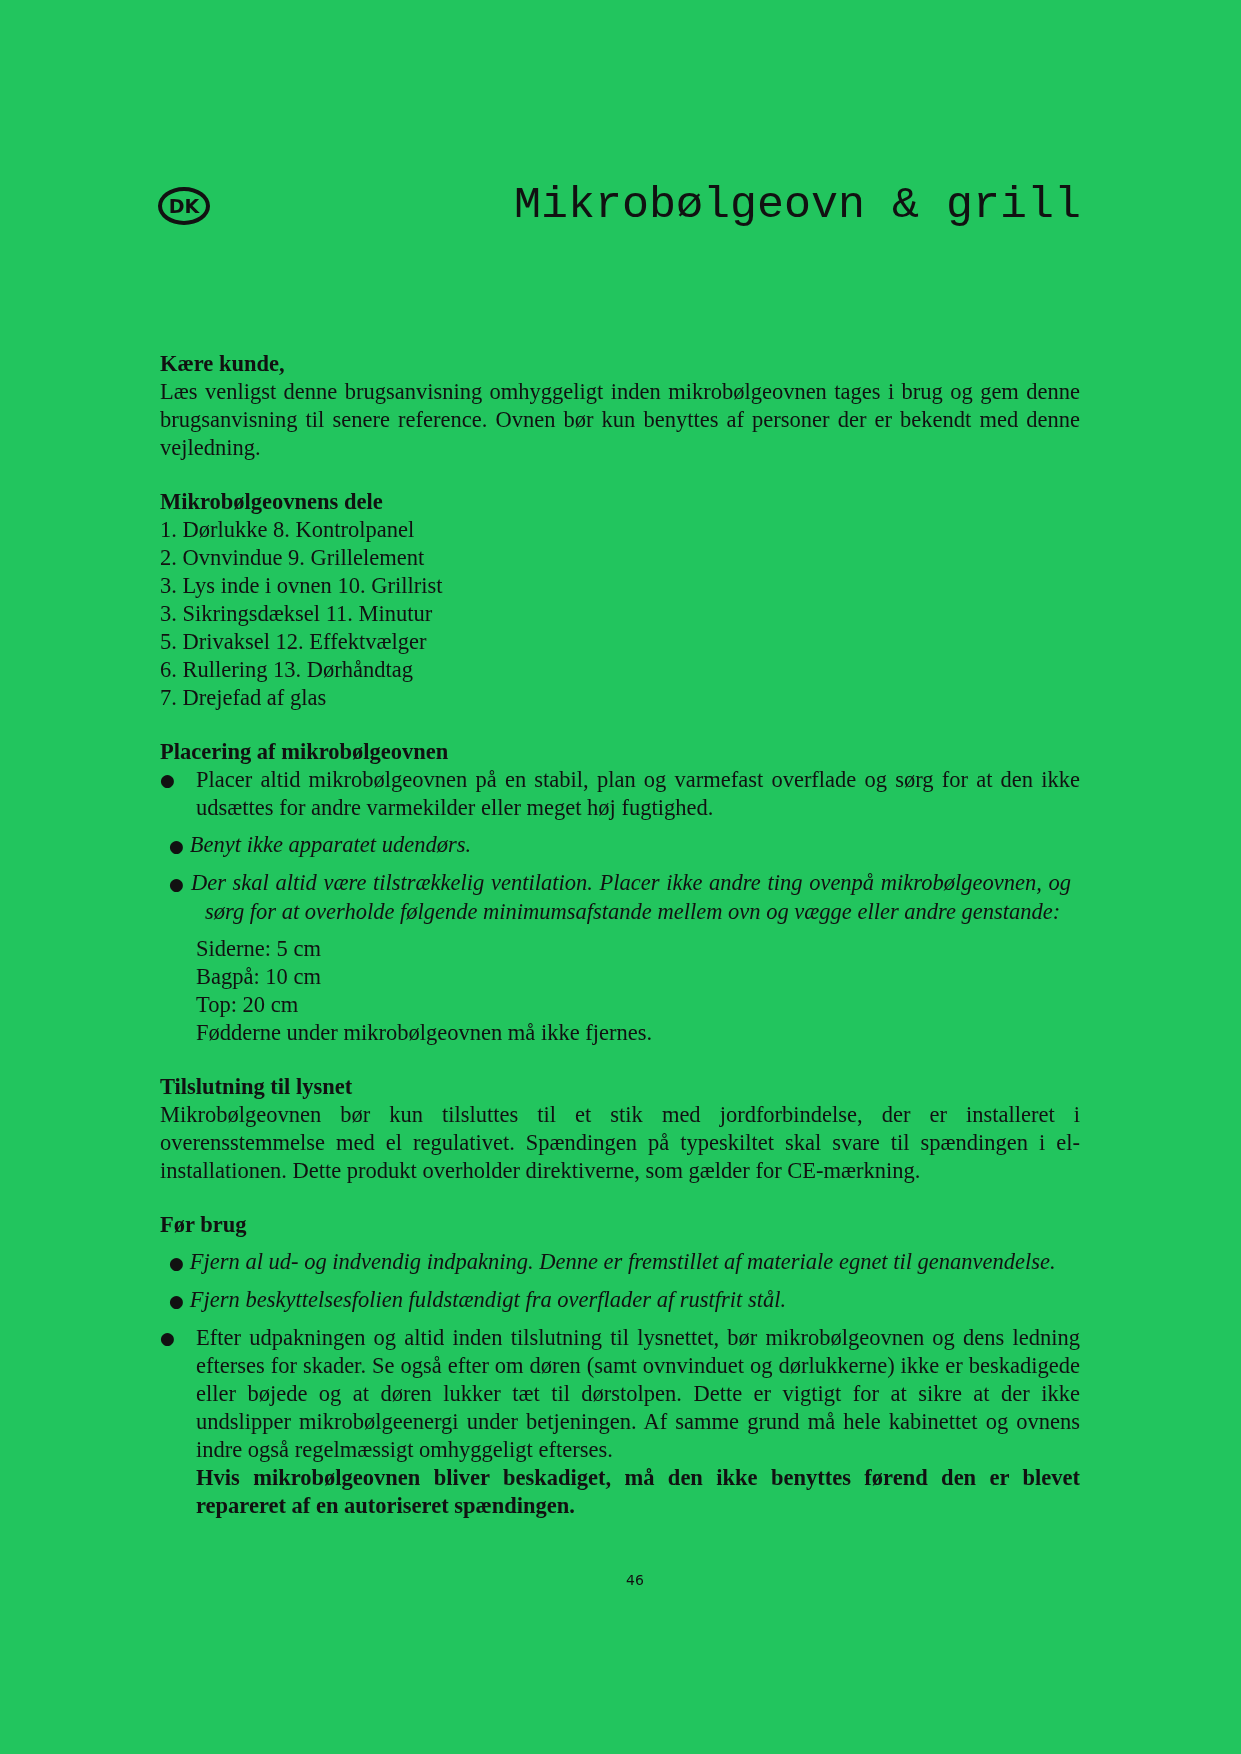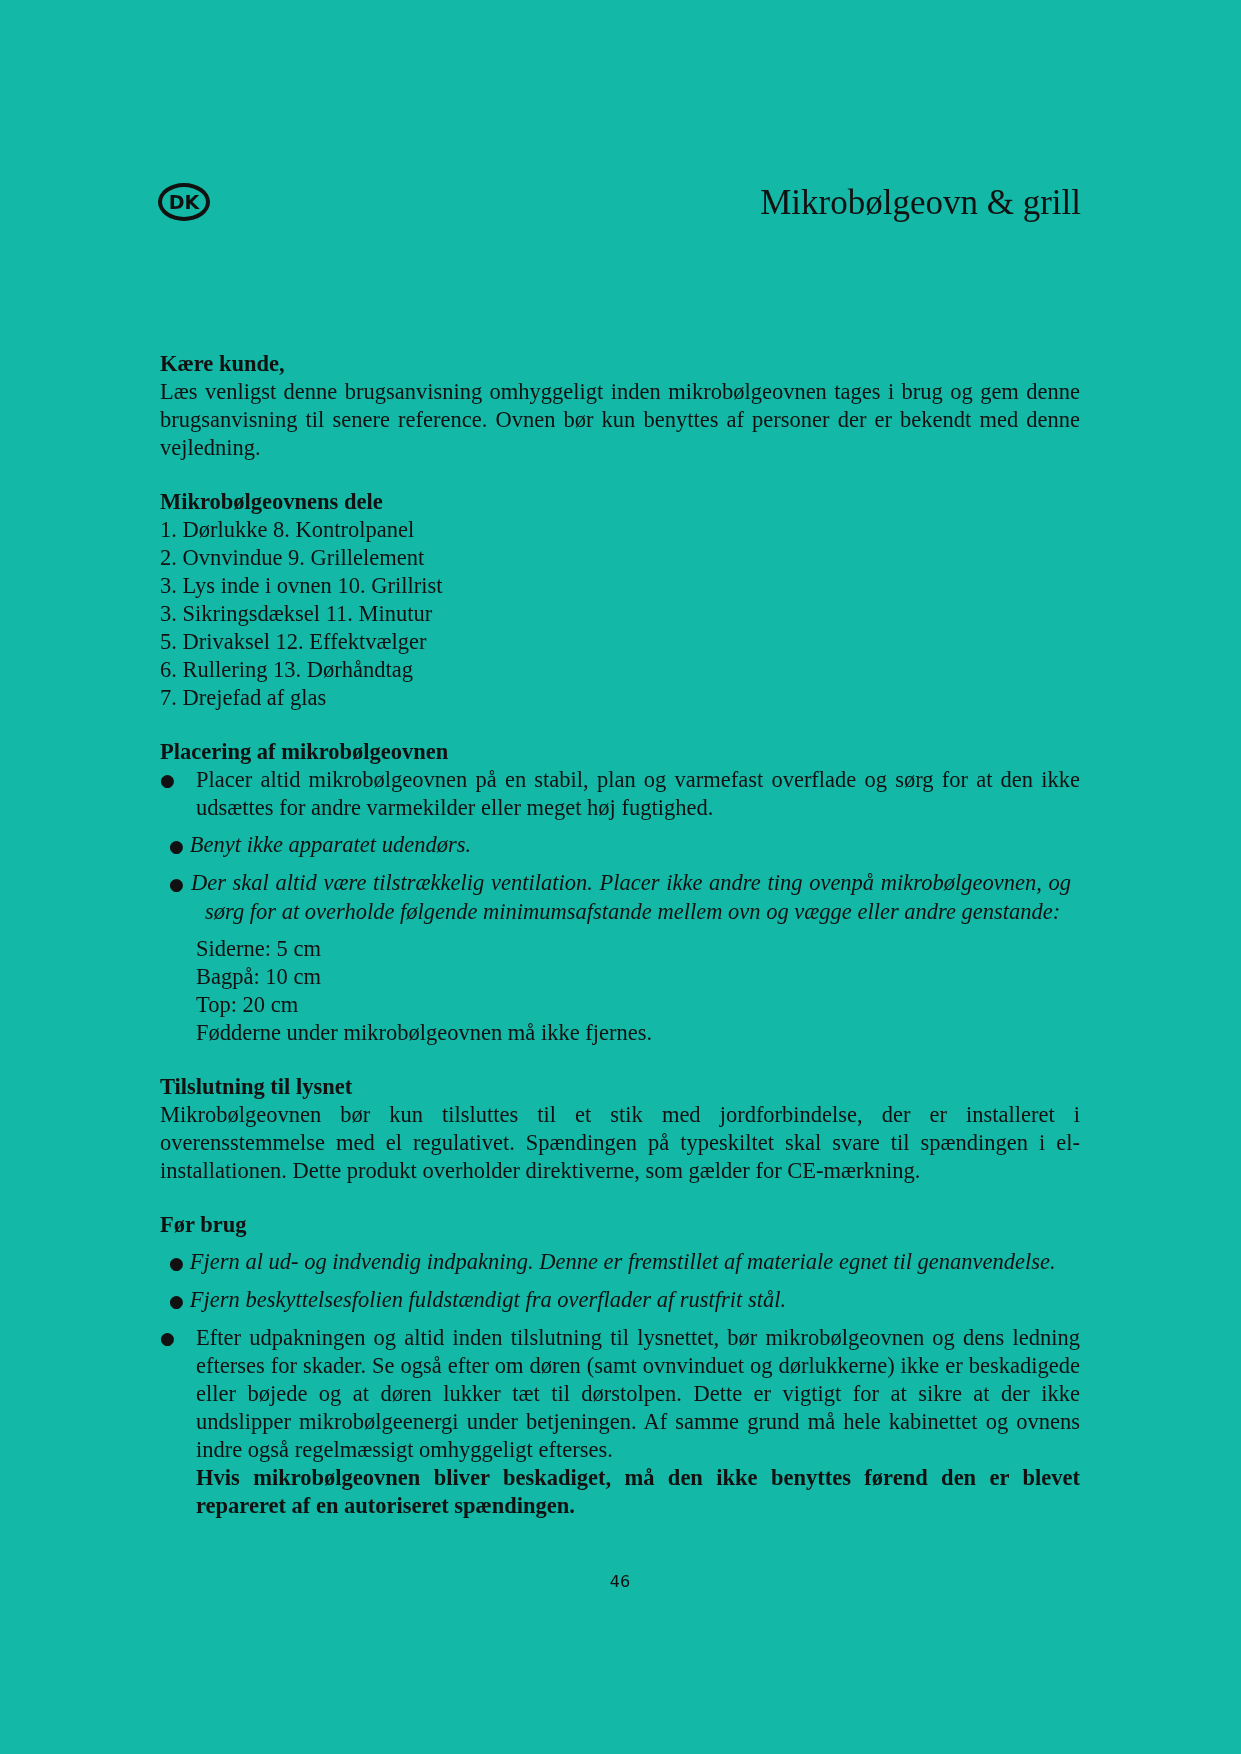--- a/index.html
+++ b/index.html
@@ -1,21 +1,21 @@
 <!DOCTYPE html>
 <html><head>
 <meta charset="utf-8">
 <style>
   html, body { margin: 0; padding: 0; background: #e8e8e8; }
   .page {
     position: relative;
     width: 1241px;
     height: 1754px;
     margin: 0 auto;
-    background: #14b8a6;
+    background: #22c55e;
     font-family: "Liberation Serif", serif;
     color: #111111;
     overflow: hidden;
   }
 
   
   .header {
     position: absolute;
     top: 183px;
     left: 158px;
@@ -32,23 +32,24 @@
     display: flex;
     align-items: center;
     justify-content: center;
     font-family: "DejaVu Sans", sans-serif;
     font-weight: bold;
     font-size: 19px;
     letter-spacing: 0px;
     flex: none;
   }
   .doc-title {
-    font-size: 35px;
+    font-size: 45px;
     line-height: 1;
     font-weight: normal;
+    font-family: Liberation Mono, monospace;
   }
 
   
   .main {
     position: absolute;
     top: 350px;
     left: 160px;
     width: 920px;
     font-size: 22.5px;
     line-height: 28px;
@@ -84,25 +85,25 @@
     font-family: "DejaVu Sans", sans-serif;
     font-size: 17px;
   }
 
   .indent-block { padding-left: 36px; margin: 0; text-align: justify; }
   .bold { font-weight: bold; }
 
   .page-number {
     position: absolute;
     top: 1572px;
-    left: 160px;
+    left: 175px;
     width: 920px;
     text-align: center;
     font-family: "DejaVu Sans", sans-serif;
-    font-size: 16px;
+    font-size: 14px;
     color: #111;
   }
 </style>
 </head>
 <body>
 
 <div class="page">
 
   <div class="header">
     <div class="dk-badge">

